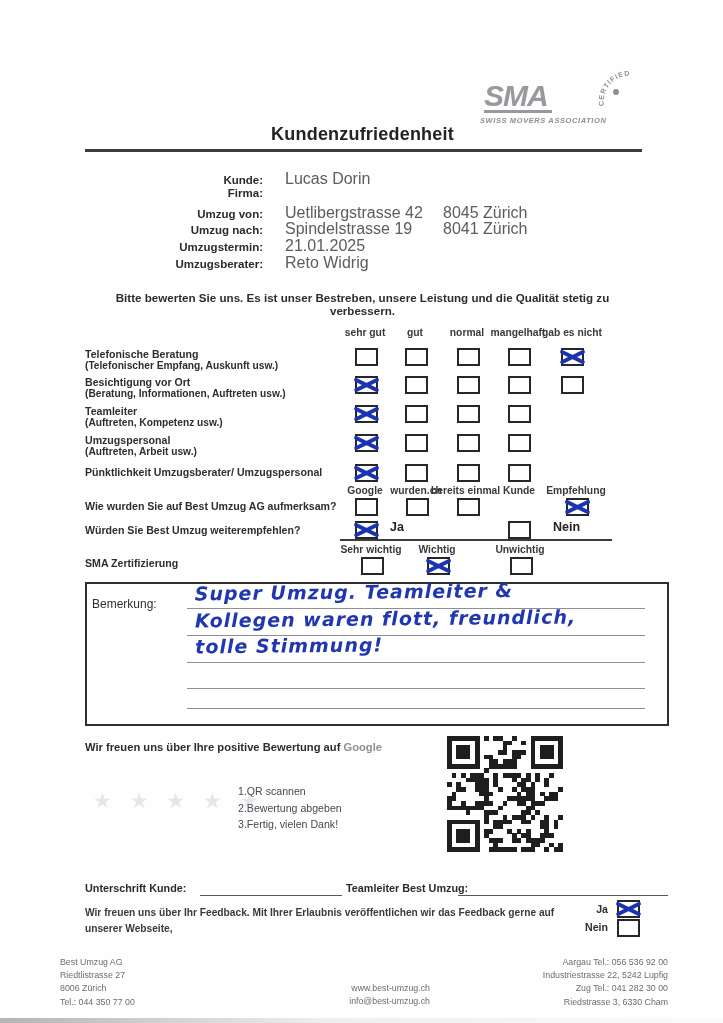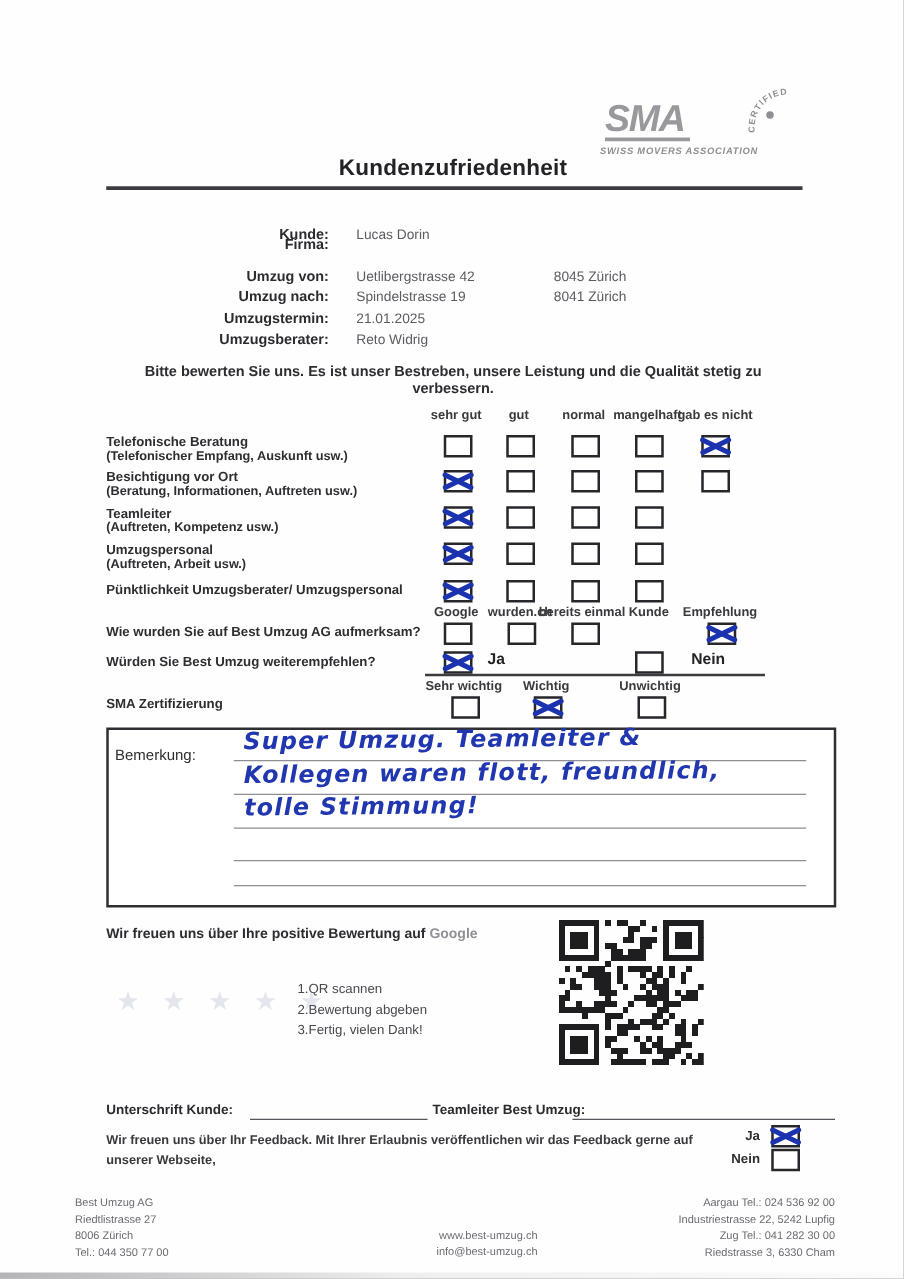--- a/index.html
+++ b/index.html
@@ -28,21 +28,21 @@
 
   
   .title{position:absolute;left:85px;top:124px;width:555px;text-align:center;
         font-size:18px;font-weight:800;color:#232327;letter-spacing:.2px;}
   .title-rule{position:absolute;left:85px;top:149px;width:557px;height:3px;background:#3c3c40;}
 
   
   .info{position:absolute;left:85px;top:170px;width:555px;}
   .info-row{display:grid;grid-template-columns:200px 158px 197px;height:16.8px;align-items:baseline;}
   .info-row .lab{text-align:right;padding-right:22px;font-weight:800;font-size:11.5px;color:#2b2b2f;}
-  .info-row .val,.info-row .ext{font-size:11px;color:#5b5c61;margin-top:12px;}
+  .info-row .val,.info-row .ext{font-size:16px;color:#5b5c61;}
 
   .intro{position:absolute;left:85px;top:291px;width:555px;text-align:center;
         font-size:11.6px;font-weight:800;color:#2d2d31;}
 
   
   .cb{position:absolute;width:19px;height:14px;border:2px solid #26262b;background:#fff;}
   .cb[data-checked="true"]::before,.cb[data-checked="true"]::after{content:"";position:absolute;
         left:-4px;right:-4px;top:50%;margin-top:-2px;height:3.6px;background:#1c33b0;border-radius:2px;}
   .cb[data-checked="true"]::before{transform:rotate(26deg);}
   .cb[data-checked="true"]::after{transform:rotate(-26deg);}
@@ -544,20 +544,20 @@
       <div>Best Umzug AG</div>
         <div>Riedtlistrasse 27</div>
       <div>8006 Zürich</div>
         <div>Tel.: 044 350 77 00</div>
     </div>
     <div class="fc">
       <div>www.best-umzug.ch</div>
       <div>info@best-umzug.ch</div>
     </div>
     <div class="fr">
-      <div>Aargau Tel.: 024 536 92 00</div>
+      <div>Aargau Tel.: 056 536 92 00</div>
         <div>Industriestrasse 22, 5242 Lupfig</div>
       <div>Zug Tel.: 041 282 30 00</div>
         <div>Riedstrasse 3, 6330 Cham</div>
     </div>
   </div>
 
 </div>
 
 </body></html>

